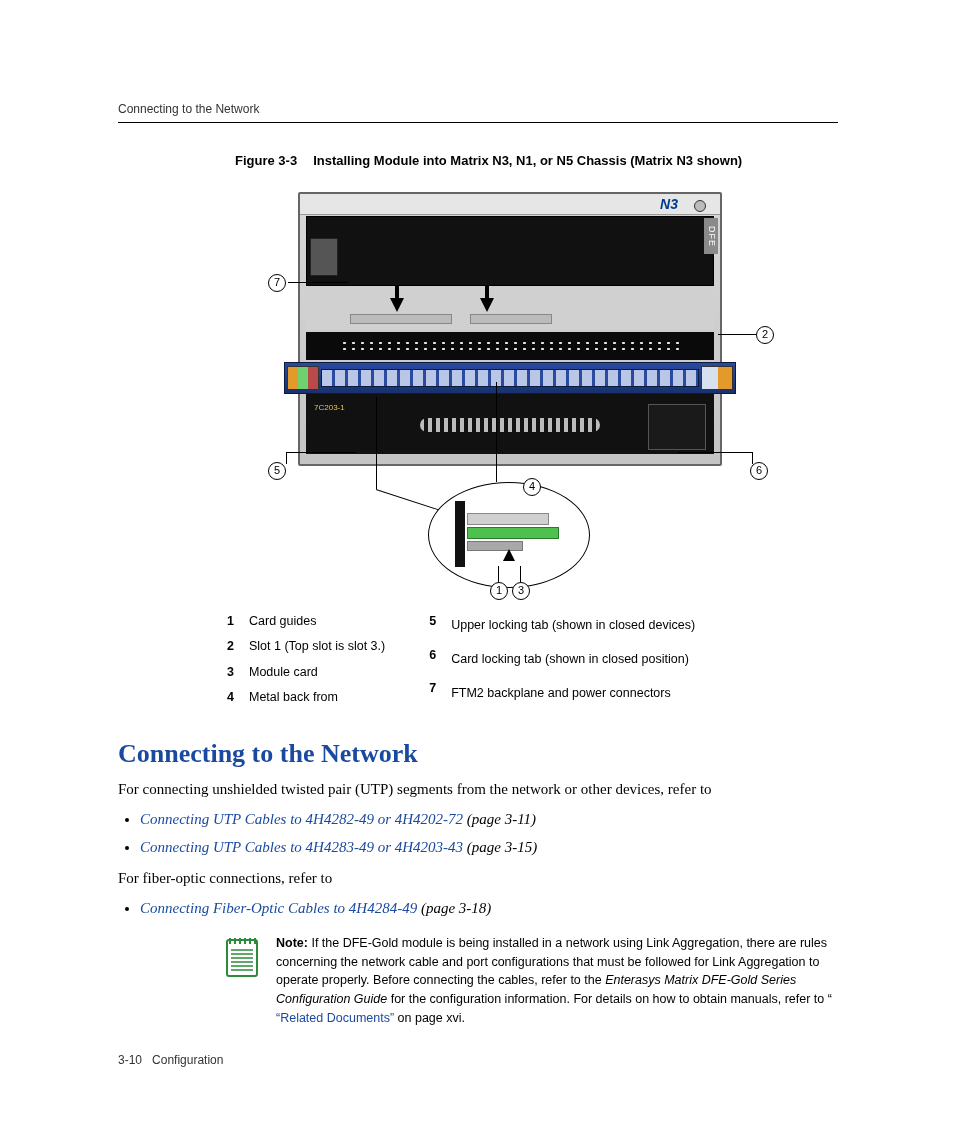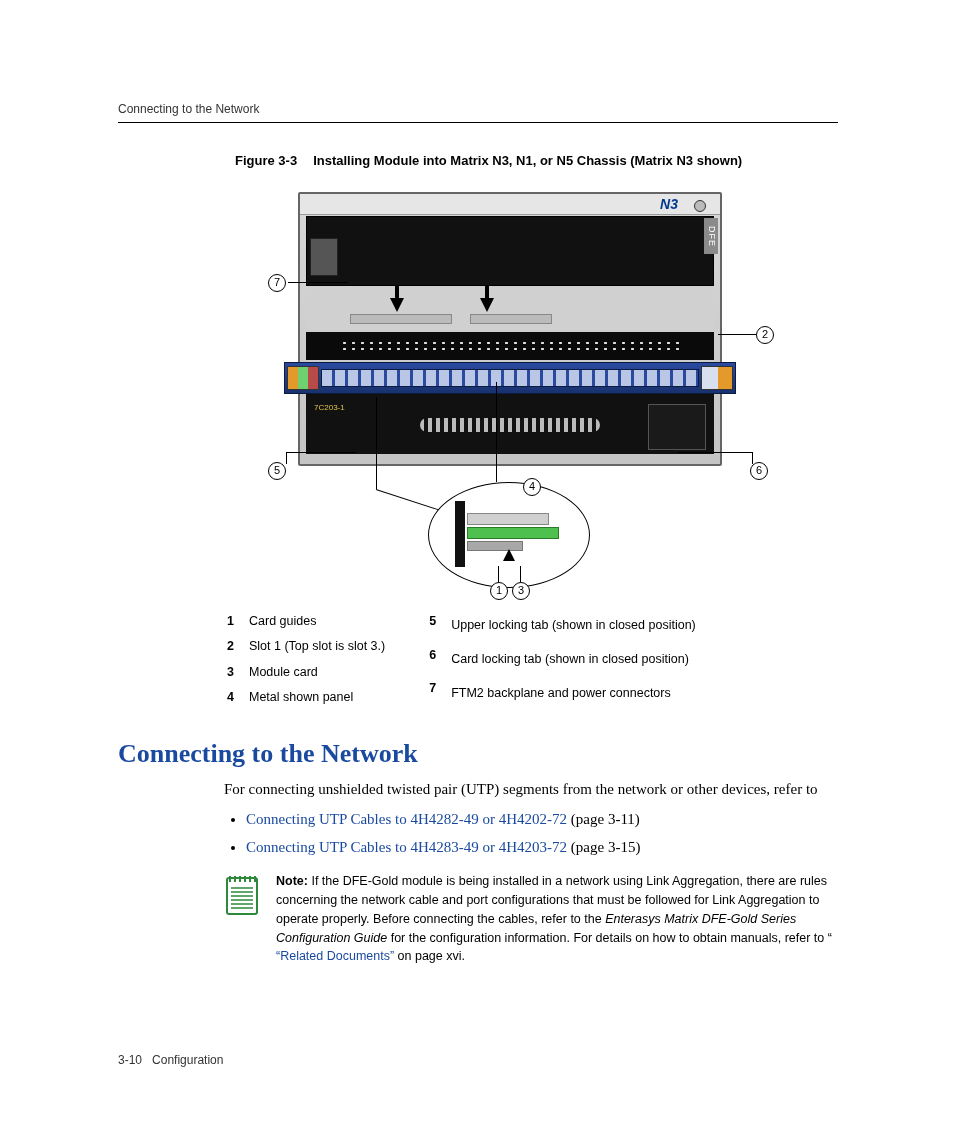--- a/index.html
+++ b/index.html
@@ -167,24 +167,23 @@
   .legend td.num { font-weight:bold; width:18px; vertical-align:top; }
   
   h2.section {
     font-family:"Palatino Linotype","Book Antiqua",Georgia,serif;
     font-weight:bold; color:#1a4aa0; font-size:26px;
     margin:28px 0 10px 0;
   }
   .body {
     font-family:"Palatino Linotype","Book Antiqua",Georgia,serif;
     font-size:15px; line-height:1.45;
-    margin-left:106px;
   }
   .body p { margin:8px 0; }
-  ul.links { margin:6px 0 10px 0; padding-left:22px; }
+  ul.links { margin:6px 0 10px 0; padding-left:22px;font-style:italic; }
   ul.links li { margin:6px 0; font-family:"Palatino Linotype",Georgia,serif; font-size:15px;}
   a.link { color:#1a4aa0; text-decoration:none; }
   
   .note {
     display:flex; gap:14px; margin:14px 0 0 106px; font:12.5px/1.5 Arial;
   }
   .note .pad {
     width:38px; flex:0 0 38px;
   }
   .note .pad svg { display:block; }
@@ -276,29 +275,29 @@
       <tr>
             <td class="num">2</td>
             <td>Slot 1 (Top slot is slot 3.)</td>
           </tr>
       <tr>
             <td class="num">3</td>
             <td>Module card</td>
           </tr>
       <tr>
             <td class="num">4</td>
-            <td>Metal shown panel</td>
+            <td>Metal back from</td>
           </tr>
     </tbody>
       </table>
     <table>
         <tbody>
       <tr>
             <td class="num">5</td>
-            <td>Upper locking tab (shown in closed position)</td>
+            <td>Upper locking tab (shown in closed devices)</td>
           </tr>
       <tr>
             <td class="num">6</td>
             <td>Card locking tab (shown in closed position)</td>
           </tr>
       <tr>
             <td class="num">7</td>
             <td>FTM2 backplane and power connectors</td>
           </tr>
     </tbody>
@@ -307,21 +306,27 @@
 
   <h2 class="section">Connecting to the Network</h2>
 
   <div class="body">
     <p>For connecting unshielded twisted pair (UTP) segments from the network or other devices, refer to</p>
     <ul class="links">
       <li>
         <a class="link" href="#">Connecting UTP Cables to 4H4282-49 or 4H4202-72</a><span> (page 3-11)</span>
       </li>
       <li>
-        <a class="link" href="#">Connecting UTP Cables to 4H4283-49 or 4H4203-72</a><span> (page 3-15)</span>
+        <a class="link" href="#">Connecting UTP Cables to 4H4283-49 or 4H4203-43</a><span> (page 3-15)</span>
+      </li>
+    </ul>
+    <p>For fiber-optic connections, refer to</p>
+    <ul class="links">
+      <li>
+        <a class="link" href="#">Connecting Fiber-Optic Cables to 4H4284-49</a><span> (page 3-18)</span>
       </li>
     </ul>
   </div>
 
   <div class="note">
     <div class="pad">
       <svg width="38" height="46" viewBox="0 0 38 46">
         <rect x="3" y="6" width="30" height="36" rx="2" fill="#fff" stroke="#2e8a3a" stroke-width="2"></rect>
         <path d="M6 4v6M11 4v6M16 4v6M21 4v6M26 4v6M31 4v6" stroke="#2e8a3a" stroke-width="2" fill="none"></path>
         <path d="M7 16h22M7 20h22M7 24h22M7 28h22M7 32h22M7 36h22" stroke="#2e8a3a" stroke-width="1.6"></path>

